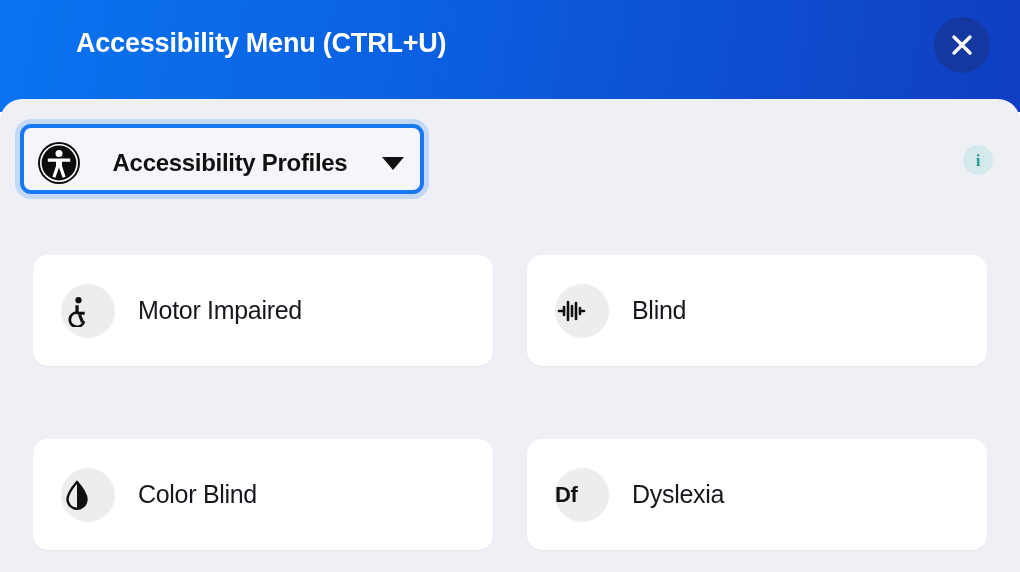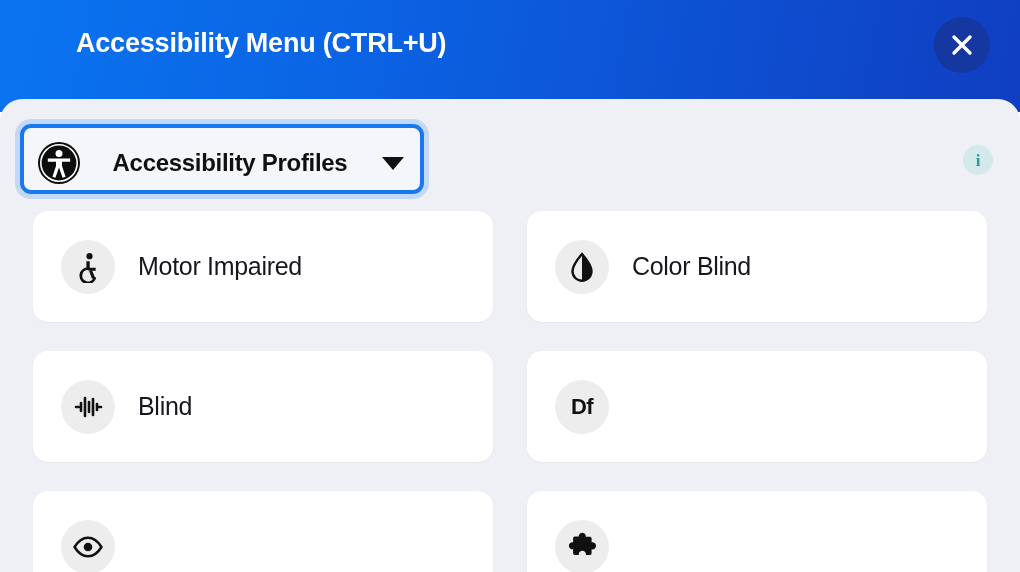--- a/index.html
+++ b/index.html
@@ -156,31 +156,32 @@
 
   .profile-card {
     height: 111px;
     background: #ffffff;
     border-radius: 15px;
     display: flex;
     align-items: center;
     padding-left: 28px;
     cursor: pointer;
     box-shadow: 0 1px 2px rgba(20,30,60,0.04);
+    margin-top: 44px;
   }
 
   .card-icon-circle {
     width: 54px;
     height: 54px;
     flex: 0 0 54px;
     border-radius: 50%;
     background: #ededed;
     display: flex;
     align-items: center;
-    justify-content: center;
+    justify-content: flex-start;
     margin-right: 23px;
   }
 
   .card-icon-circle svg { display: block; }
 
   .card-icon-text {
     font-size: 22px;
     font-weight: bold;
     color: #111111;
     letter-spacing: -0.5px;
@@ -242,48 +243,49 @@
             <path d="M20.0 19.0 l2.9 7.6 -2.9 1.1 -2.9 -7.6 z" fill="#111"></path>
             <path d="M16.2 17.6 a7.1 7.1 0 1 0 6.4 9.6" fill="none" stroke="#111" stroke-width="2.8" stroke-linecap="round"></path>
           </svg>
         </span>
         <span class="card-label">Motor Impaired</span>
       </div>
 
       <div class="profile-card">
         <span class="card-icon-circle">
           <svg width="32" height="32" viewBox="0 0 32 32" aria-hidden="true">
-            <path d="M16 3 C16 3 6.5 14 6.5 20.3 A9.5 9.5 0 0 0 25.5 20.3 C25.5 14 16 3 16 3 Z" fill="none" stroke="#111" stroke-width="2.4"></path>
-            <path d="M16 3 C16 3 25.5 14 25.5 20.3 A9.5 9.5 0 0 1 16 29.8 Z" fill="#111"></path>
-          </svg>
-        </span>
-        <span class="card-label">Color Blind</span>
-      </div>
-
-      <div class="profile-card">
-        <span class="card-icon-circle">
-          <svg width="32" height="32" viewBox="0 0 32 32" aria-hidden="true">
             <g stroke="#111" stroke-width="2.6" stroke-linecap="round">
               <line x1="4" y1="16" x2="7" y2="16"></line>
               <line x1="9" y1="12" x2="9" y2="20"></line>
               <line x1="13" y1="7" x2="13" y2="25"></line>
               <line x1="17" y1="11" x2="17" y2="21"></line>
               <line x1="21" y1="8" x2="21" y2="24"></line>
               <line x1="25" y1="13" x2="25" y2="19"></line>
               <line x1="27" y1="16" x2="29" y2="16"></line>
             </g>
           </svg>
         </span>
         <span class="card-label">Blind</span>
       </div>
 
       <div class="profile-card">
         <span class="card-icon-circle">
+          <svg width="32" height="32" viewBox="0 0 32 32" aria-hidden="true">
+            <path d="M16 3 C16 3 6.5 14 6.5 20.3 A9.5 9.5 0 0 0 25.5 20.3 C25.5 14 16 3 16 3 Z" fill="none" stroke="#111" stroke-width="2.4"></path>
+            <path d="M16 3 C16 3 25.5 14 25.5 20.3 A9.5 9.5 0 0 1 16 29.8 Z" fill="#111"></path>
+          </svg>
+        </span>
+        <span class="card-label">Color Blind</span>
+      </div>
+
+      <div class="profile-card">
+        <span class="card-icon-circle">
           <span class="card-icon-text">Df</span>
         </span>
+        <span class="card-label">Dyslexia</span>
       </div>
 
       <div class="profile-card">
         <span class="card-icon-circle">
           <svg width="32" height="32" viewBox="0 0 32 32" aria-hidden="true">
             <path d="M2.5 16 C6.5 9.5 11 6.7 16 6.7 C21 6.7 25.5 9.5 29.5 16 C25.5 22.5 21 25.3 16 25.3 C11 25.3 6.5 22.5 2.5 16 Z" fill="none" stroke="#111" stroke-width="2.5" stroke-linejoin="round"></path>
             <circle cx="16" cy="16" r="4.3" fill="#111"></circle>
           </svg>
         </span>
       </div>

